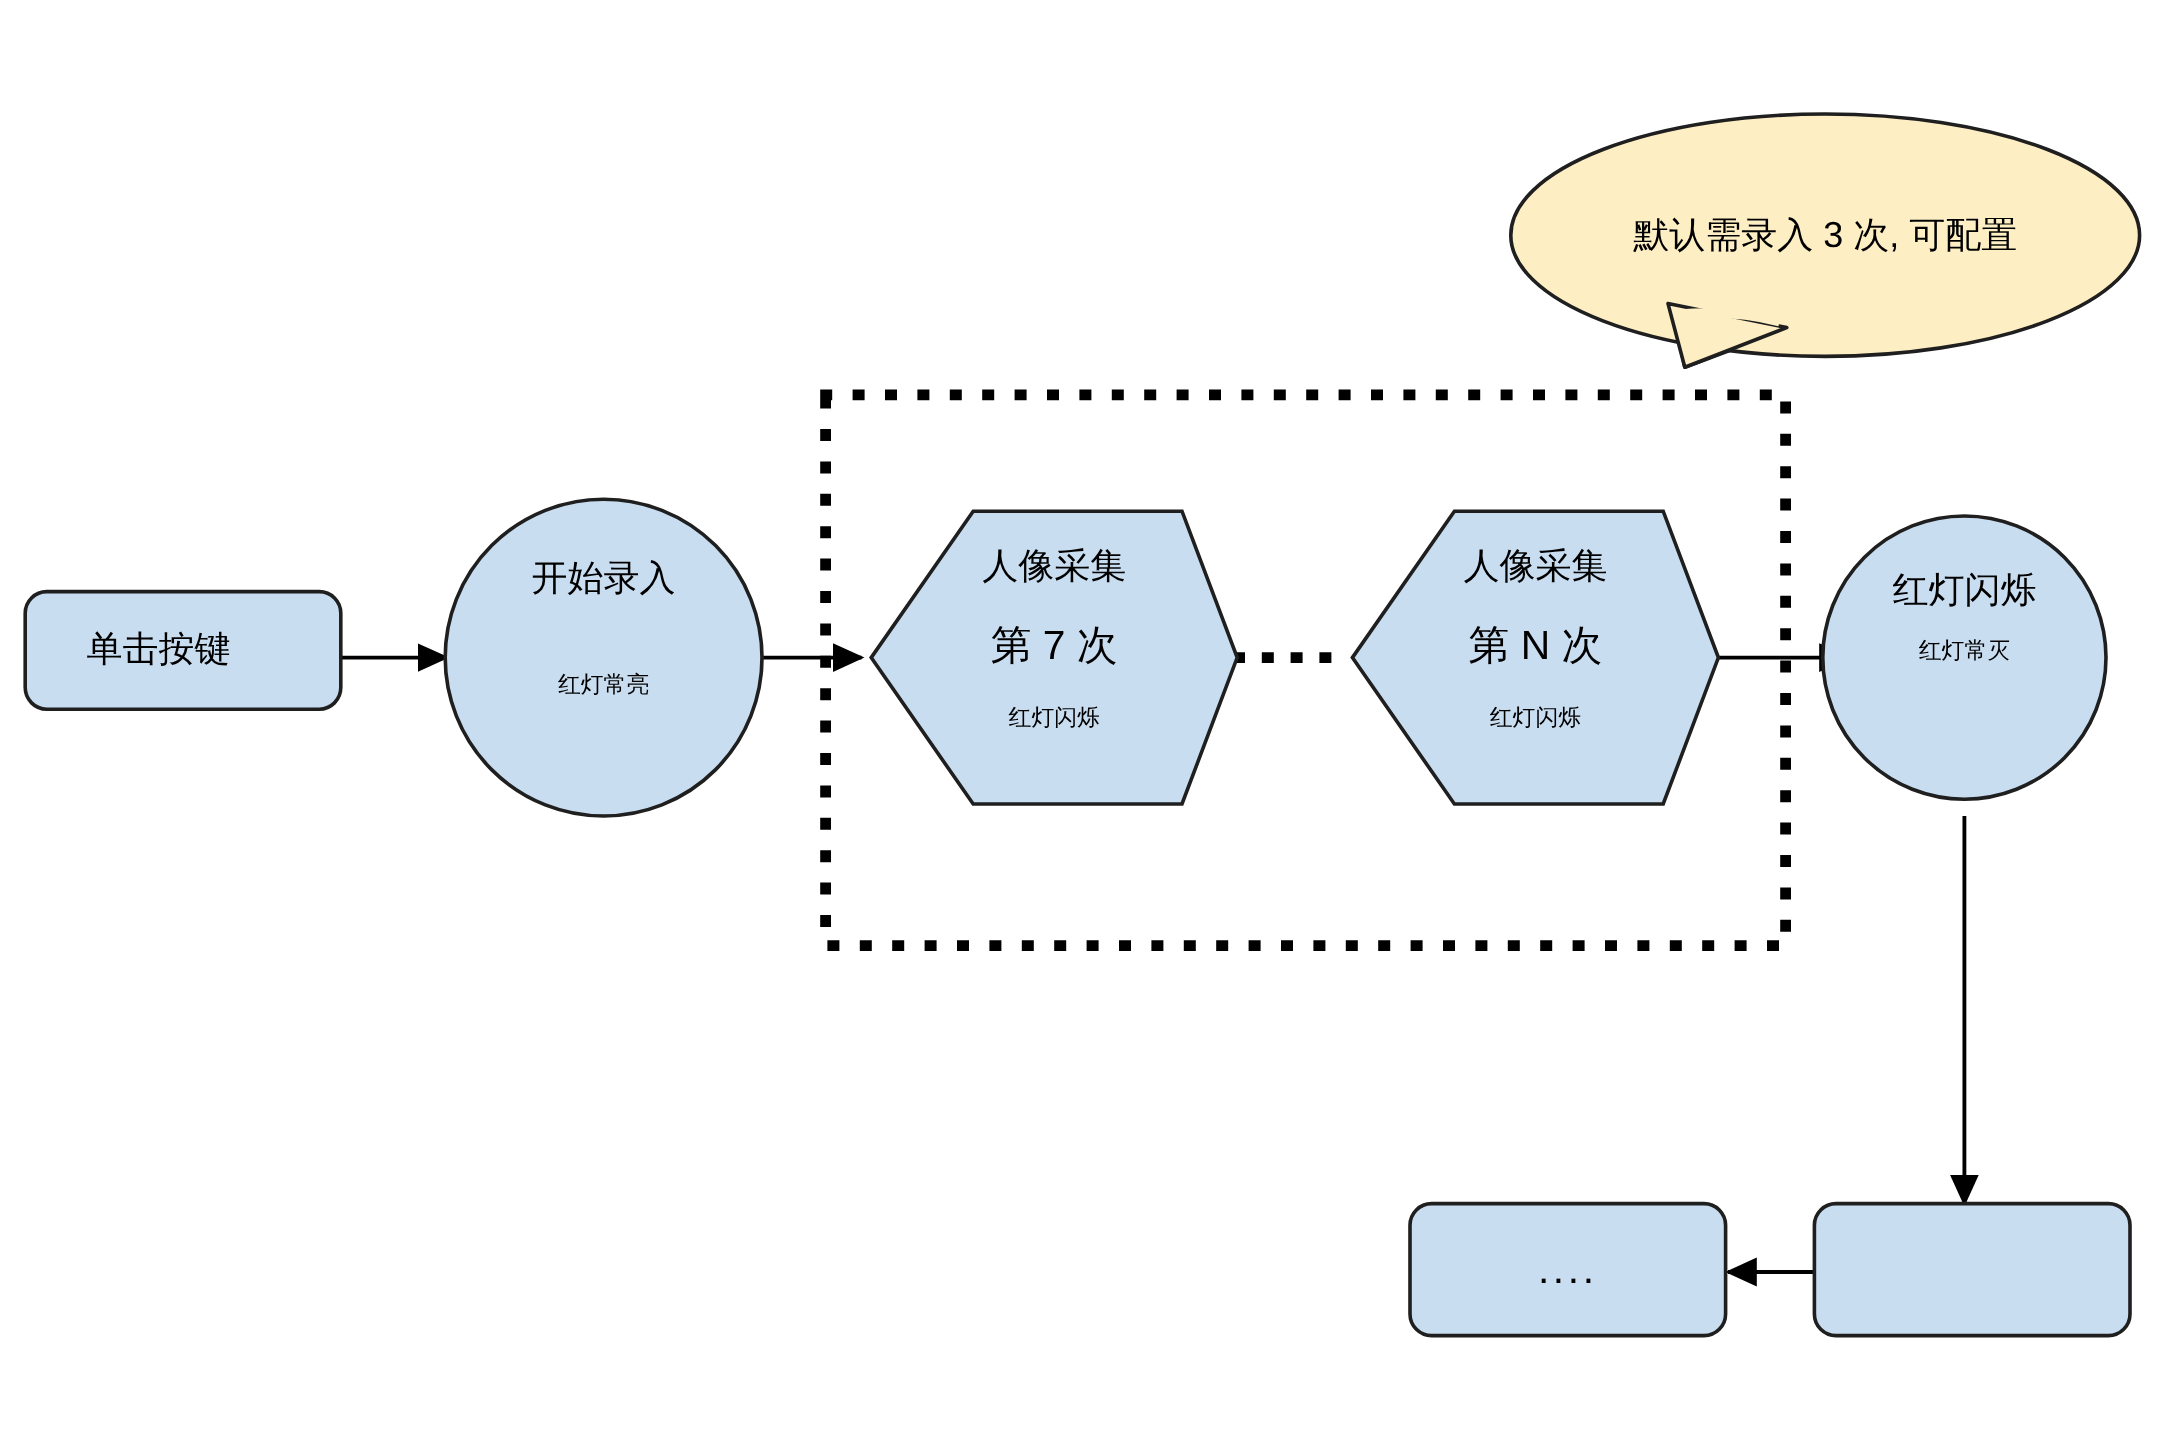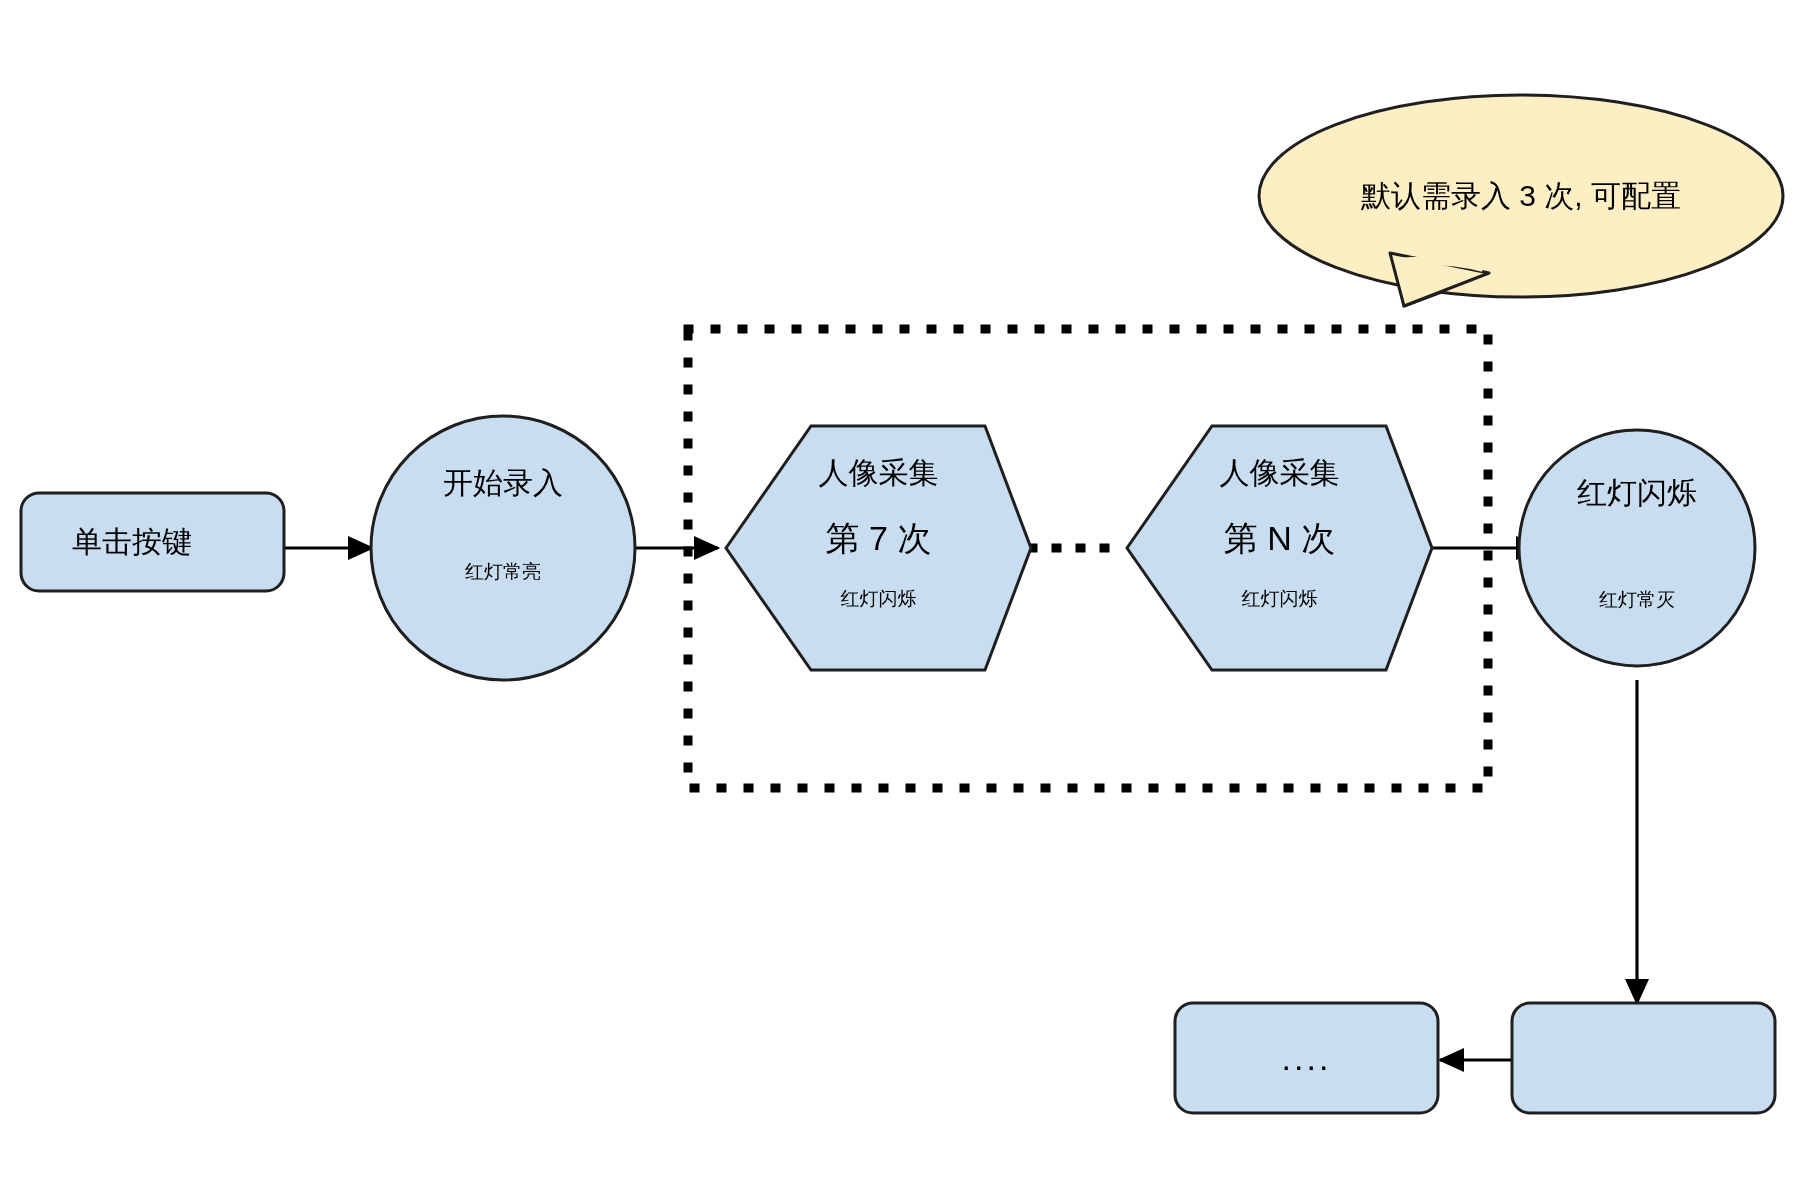--- a/index.html
+++ b/index.html
@@ -125,21 +125,21 @@
   </div>
 
   <div class="node-text" style="left:1127px; top:426px; width:305px; height:244px; justify-content:flex-start; padding-top:30px; box-sizing:border-box;">
     <span class="t-main">人像采集</span>
     <span class="t-main-2" style="margin-top:28px;">第 N 次</span>
     <span class="t-sub" style="margin-top:30px;">红灯闪烁</span>
   </div>
 
   <div class="node-text" style="left:1519px; top:430px; width:236px; height:236px; justify-content:flex-start; padding-top:46px; box-sizing:border-box;">
     <span class="t-main">红灯闪烁</span>
-    <span class="t-sub" style="margin-top:78px;">红灯常灭</span>
+    <span class="t-sub" style="margin-top:21px;">红灯常灭</span>
   </div>
 
 
   <div class="node-text" style="left:1175px; top:1003px; width:263px; height:110px;">
     <span class="t-dots">....</span>
   </div>
 
   <div class="node-text" style="left:1259px; top:95px; width:524px; height:202px;">
     <span class="t-callout">默认需录入 3 次, 可配置</span>
   </div>

